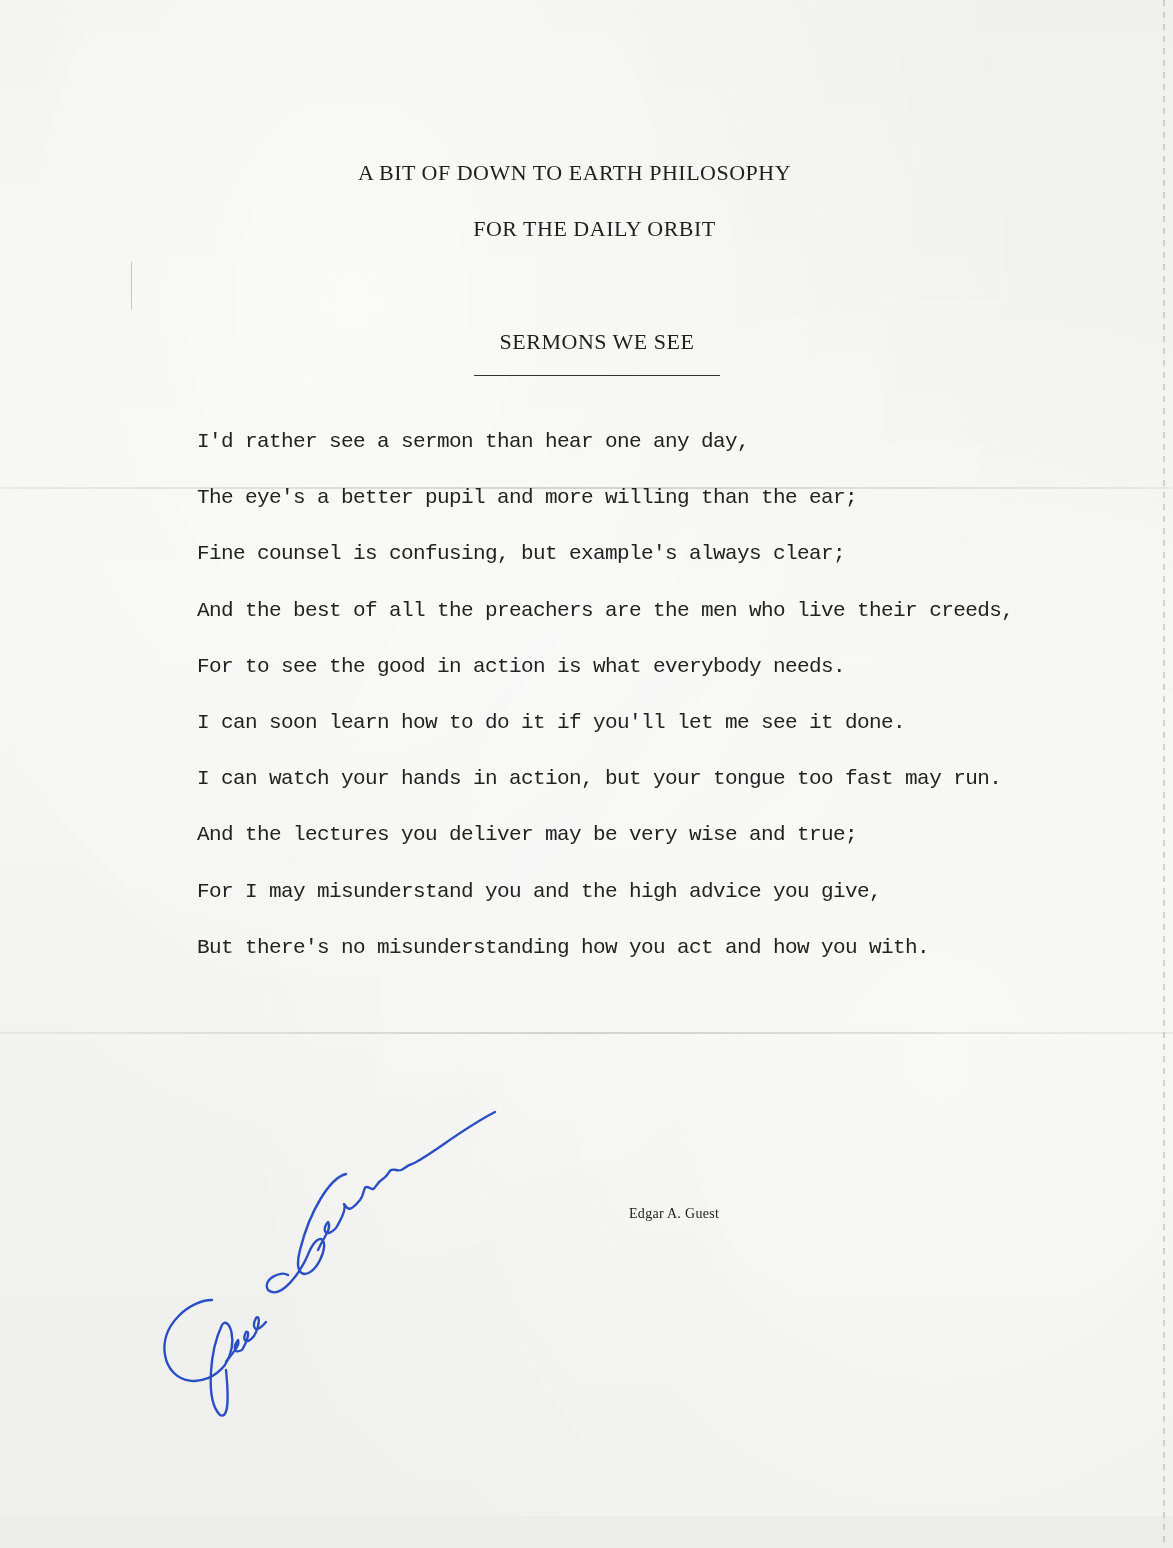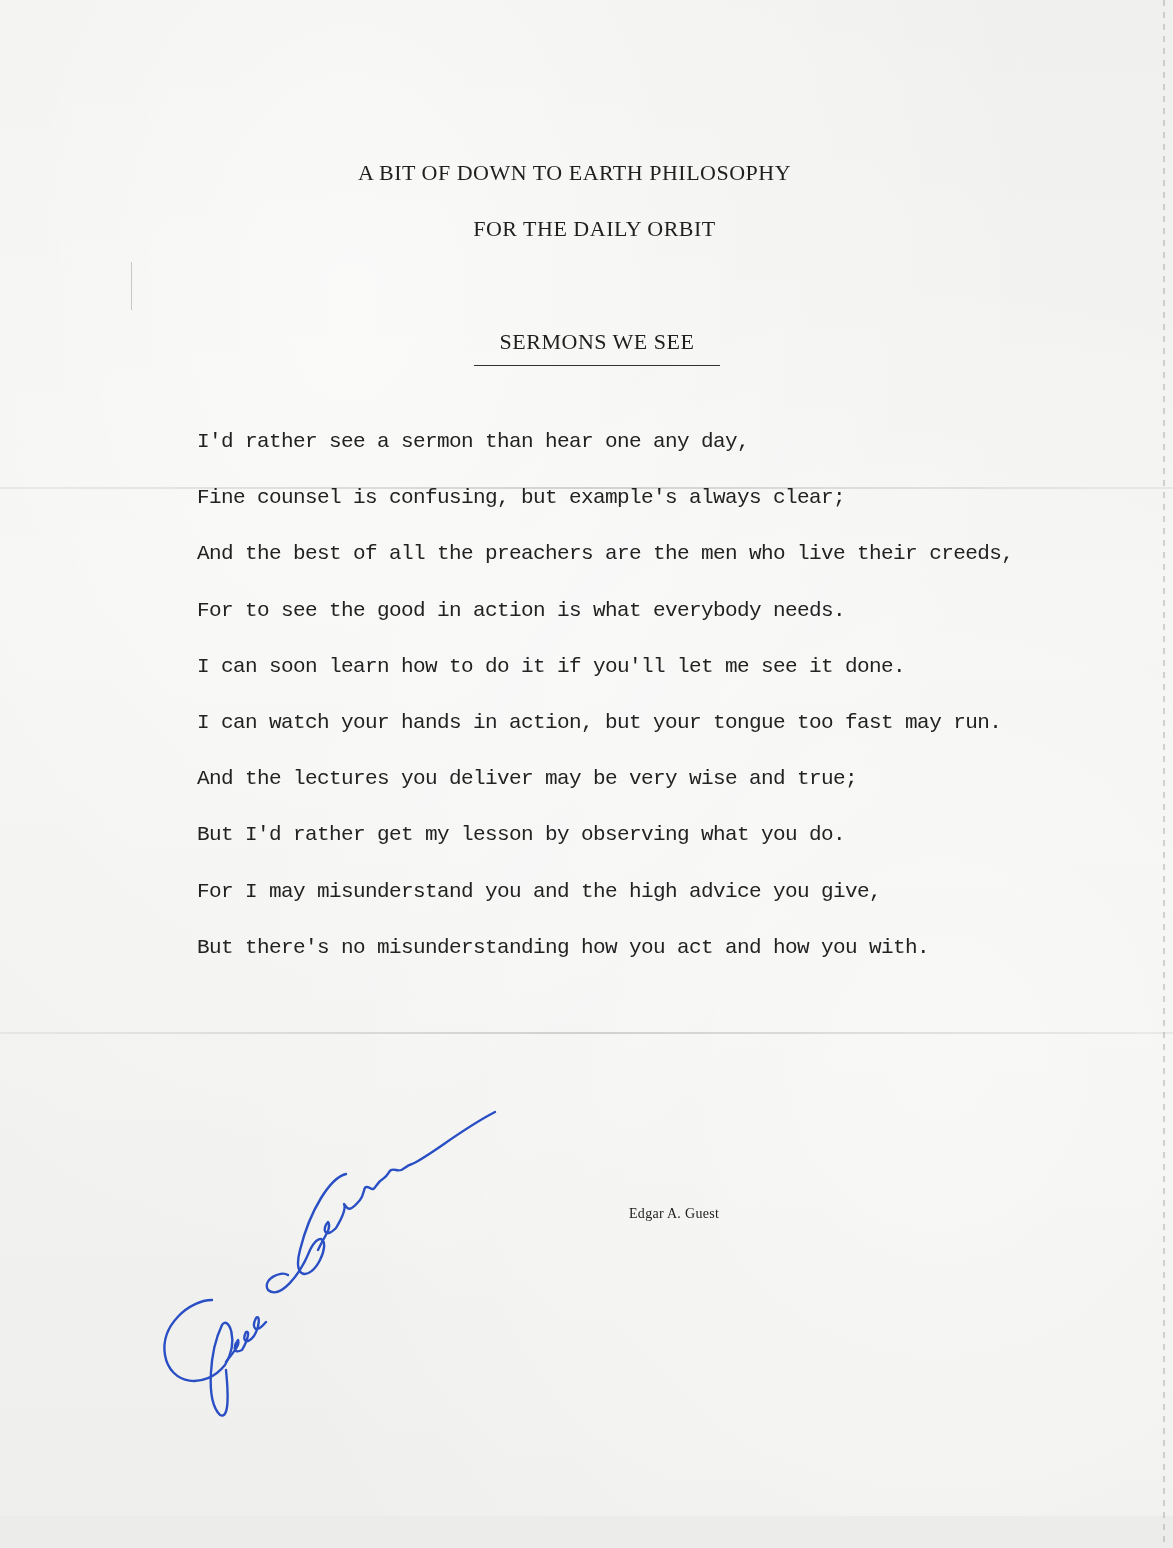--- a/index.html
+++ b/index.html
@@ -57,21 +57,21 @@
     }
     .heading.h1 { top: 160px; left: -12px; }
     .heading.h2 { top: 216px; left: 8px; }
     .title {
       position: absolute;
       top: 329px;
       left: 474px;
       font-size: 22px;
       letter-spacing: 0.5px;
       color: #1f1f1f;
-      padding-bottom: 10px;
+      padding-bottom: 20px;
       border-bottom: 1.5px solid #333;
       width: 246px;
       text-align: center;
     }
     .poem {
       position: absolute;
       top: 413px;
       left: 185px;
       margin: 12px;
       padding: 0;
@@ -111,27 +111,27 @@
   <div class="right-edge"></div>
   <div class="left-mark"></div>
 
   <div class="heading h1">A BIT OF DOWN TO EARTH PHILOSOPHY</div>
   <div class="heading h2">FOR THE DAILY ORBIT</div>
 
   <div class="title">SERMONS WE SEE</div>
 
   <ul class="poem">
     <li>I'd rather see a sermon than hear one any day,</li>
+    <li>The eye's a better pupil and more willing than the ear;</li>
     <li>Fine counsel is confusing, but example's always clear;</li>
     <li>And the best of all the preachers are the men who live their creeds,</li>
     <li>For to see the good in action is what everybody needs.</li>
     <li>I can soon learn how to do it if you'll let me see it done.</li>
     <li>I can watch your hands in action, but your tongue too fast may run.</li>
     <li>And the lectures you deliver may be very wise and true;</li>
-    <li>But I'd rather get my lesson by observing what you do.</li>
     <li>For I may misunderstand you and the high advice you give,</li>
     <li>But there's no misunderstanding how you act and how you with.</li>
   </ul>
 
   <div class="author">Edgar A. Guest</div>
 
   <svg class="signature" viewBox="0 0 360 330" xmlns="http://www.w3.org/2000/svg">
     <g fill="none" stroke="#2a4fc4" stroke-width="2.4" stroke-linecap="round" stroke-linejoin="round">
 
       <path d="M62 200 C 40 200, 10 225, 15 255 C 20 285, 55 290, 75 265 C 90 240, 78 215, 72 225 C 60 250, 55 300, 70 315 C 80 320, 78 290, 76 270"></path>

